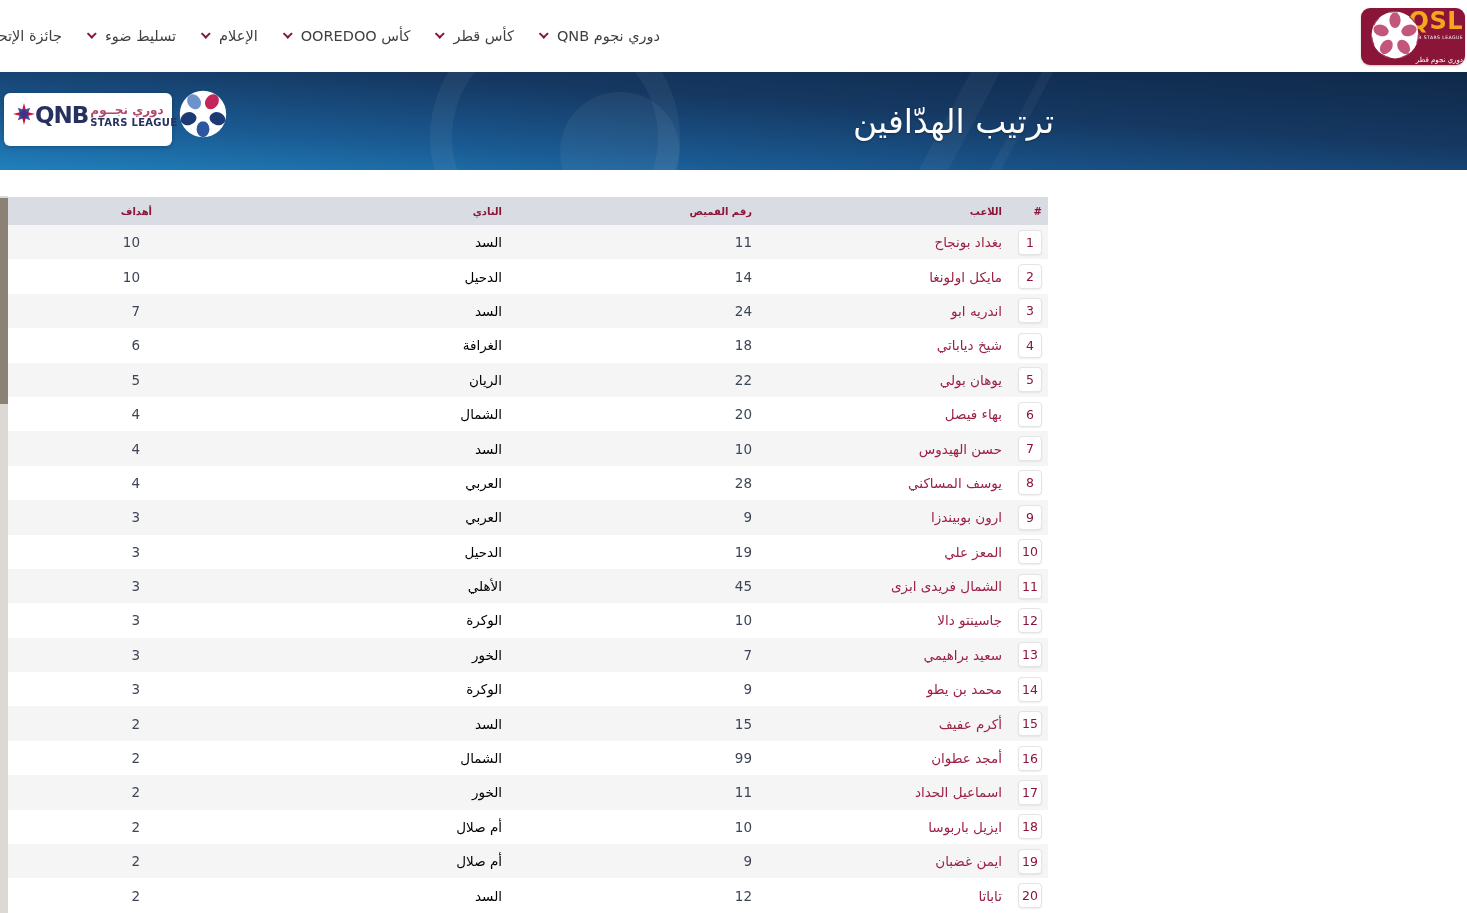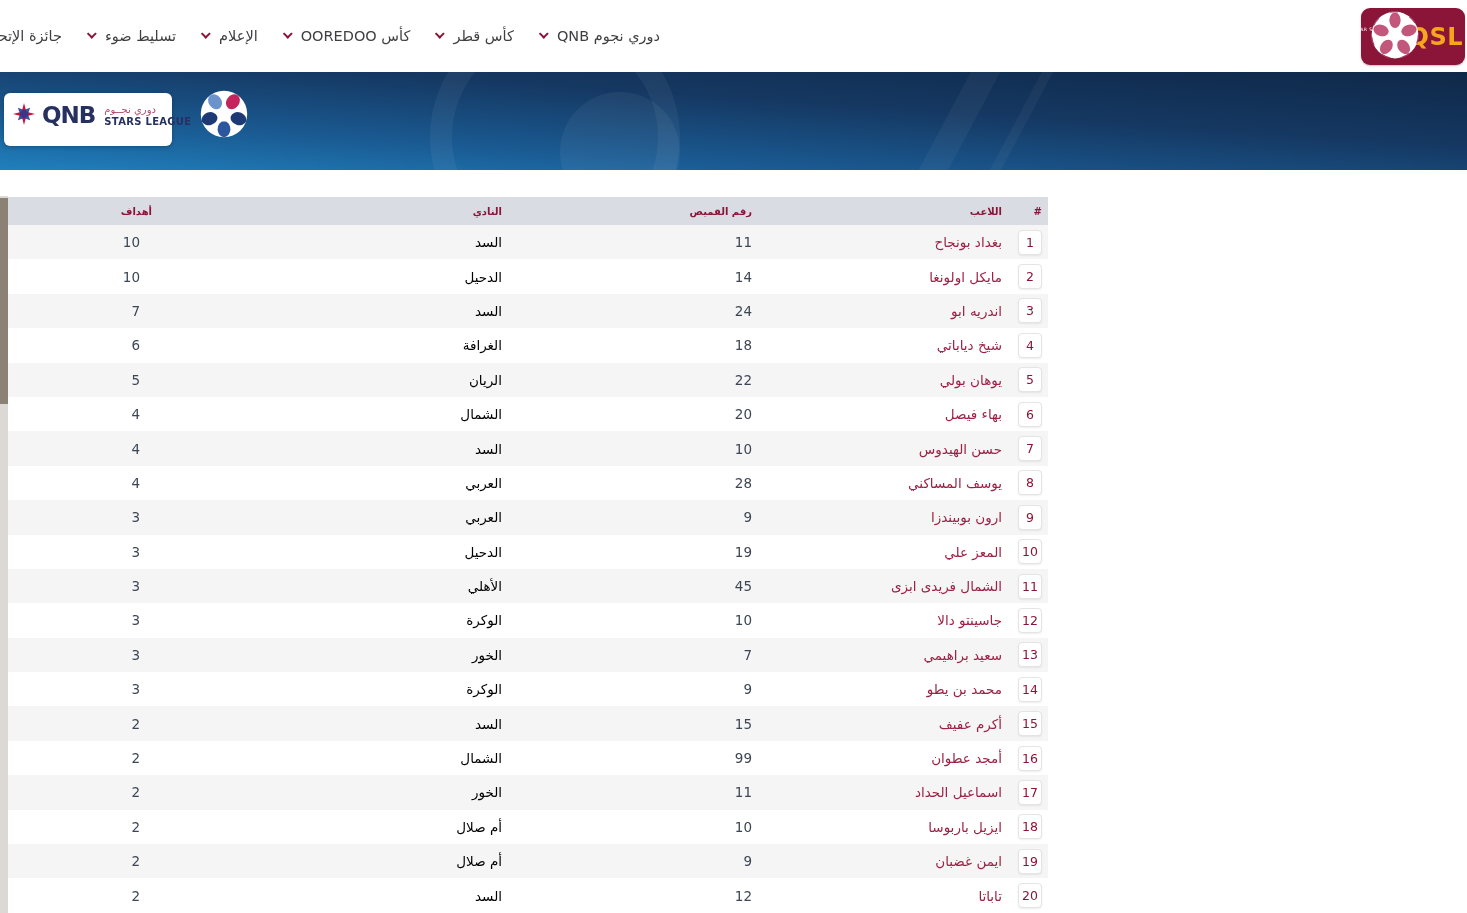--- a/index.html
+++ b/index.html
@@ -14,21 +14,21 @@
   .menu { position:absolute; top:0; right:807px; height:72px; display:flex; align-items:center; gap:27px; white-space:nowrap; }
   .menu-item { display:flex; align-items:center; gap:9px; font-size:14.5px; color:#3f3f42; cursor:pointer; }
   .menu-item .lbl { letter-spacing:0; }
   .chev { width:7px; height:7px; border-left:2px solid #8a1538; border-bottom:2px solid #8a1538;
           transform:rotate(-45deg) translateY(-1px); margin-top:-4px; flex:0 0 auto; }
 
   
   .qsl-logo { position:absolute; top:8px; right:2px; width:104px; height:57px; background:#8a1538;
               border-radius:9px; display:flex; align-items:center; padding:4px 2px 4px 8px; cursor:pointer;
               box-shadow:0 1px 2px rgba(0,0,0,.25); }
-  .qsl-text { display:flex; flex-direction:row; line-height:1; min-width:0; }
+  .qsl-text { display:flex; flex-direction:column; line-height:1; min-width:0; }
   .qsl-text .qsl { color:#f5a61c; font-size:24px; font-weight:bold; letter-spacing:.5px; }
   .qsl-text .en  { color:#ffffff; font-size:4.6px; letter-spacing:.4px; margin-top:3px; white-space:nowrap; }
   .qsl-text .ar  { color:#ffffff; font-size:7px; margin-top:16px; white-space:nowrap; }
   .qsl-ball { flex:0 0 auto; margin-right:1px; }
 
   
   .banner { position:absolute; top:72px; left:0; right:0; height:98px;
             background:linear-gradient(to bottom left, #0f2848 0%, #153862 38%, #1a5a92 72%, #2080bc 100%);
             overflow:hidden; }
   .banner .wm1 { position:absolute; left:430px; top:-60px; width:250px; height:250px; border-radius:50%;
@@ -39,25 +39,25 @@
                  background:rgba(255,255,255,.045); transform:rotate(28deg); }
   .banner .wm4 { position:absolute; left:1000px; top:-30px; width:10px; height:220px;
                  background:rgba(255,255,255,.04); transform:rotate(28deg); }
   .page-title { position:absolute; left:65%; top:50%; transform:translate(-50%,-50%);
                 color:#fdfdfd; font-size:33px; font-weight:500; white-space:nowrap;
                 text-shadow:0 1px 2px rgba(0,0,0,.35); }
 
   
   .qnb-box { position:absolute; left:4px; top:21px; width:168px; height:53px; background:#fff;
              border-radius:6px; box-shadow:0 1px 4px rgba(0,0,0,.25); display:flex; direction:ltr;
-             align-items:center; padding:0 5px 8px 9px; gap:7px; cursor:pointer; }
+             align-items:center; padding:0 5px 8px 9px; gap:0; cursor:pointer; }
   .qnb-mark { flex:0 0 auto; }
   .qnb-word { color:#263160; font-size:23px; font-weight:bold; letter-spacing:-1px; line-height:1; }
   .qnb-stack { display:flex; flex-direction:column; line-height:1; margin-left:2px; }
-  .qnb-stack .ar { color:#b04a6d; font-size:10px; white-space:nowrap; }
+  .qnb-stack .ar { color:#b04a6d; font-size:12px; white-space:nowrap;font-weight:bold; }
   .qnb-stack .en { color:#263160; font-size:10px; font-weight:bold; letter-spacing:.3px; margin-top:2px; white-space:nowrap; }
   .qnb-emblem { flex:0 0 auto; margin-left:2px; }
 
   
   .vscroll { position:absolute; left:0; top:196px; width:8px; height:717px; background:#dcd9d5; }
   .vscroll .thumb { position:absolute; top:2px; left:0; width:8px; height:206px; background:#8b8174; cursor:pointer; }
 
   table.scorers { position:absolute; top:197px; left:8px; width:1040px; border-collapse:collapse; table-layout:fixed; }
   table.scorers col.c-rank  { width:40px; }
   table.scorers col.c-player{ width:250px; }
@@ -130,20 +130,21 @@
     </div>
   </div>
 </header>
 
 <section class="banner">
   <div class="wm1"></div>
   <div class="wm2"></div>
   <div class="wm3"></div>
   <div class="wm4"></div>
 
+  <h1 class="page-title">ترتيب الهدّافين</h1>
 
   <div class="qnb-box">
     <div class="qnb-mark">
       <svg width="22" height="22" viewBox="0 0 24 24">
         <polygon points="12,0 14.5,9.5 24,12 14.5,14.5 12,24 9.5,14.5 0,12 9.5,9.5" fill="#d0103a"></polygon>
         <polygon points="12,3.5 17.5,6.5 20.5,12 17.5,17.5 12,20.5 6.5,17.5 3.5,12 6.5,6.5" fill="none"></polygon>
         <polygon points="12,2.5 15,9 21.5,12 15,15 12,21.5 9,15 2.5,12 9,9" fill="#2b3990" transform="rotate(45 12 12)" opacity="0.9"></polygon>
       </svg>
     </div>
     <div class="qnb-word">QNB</div>

